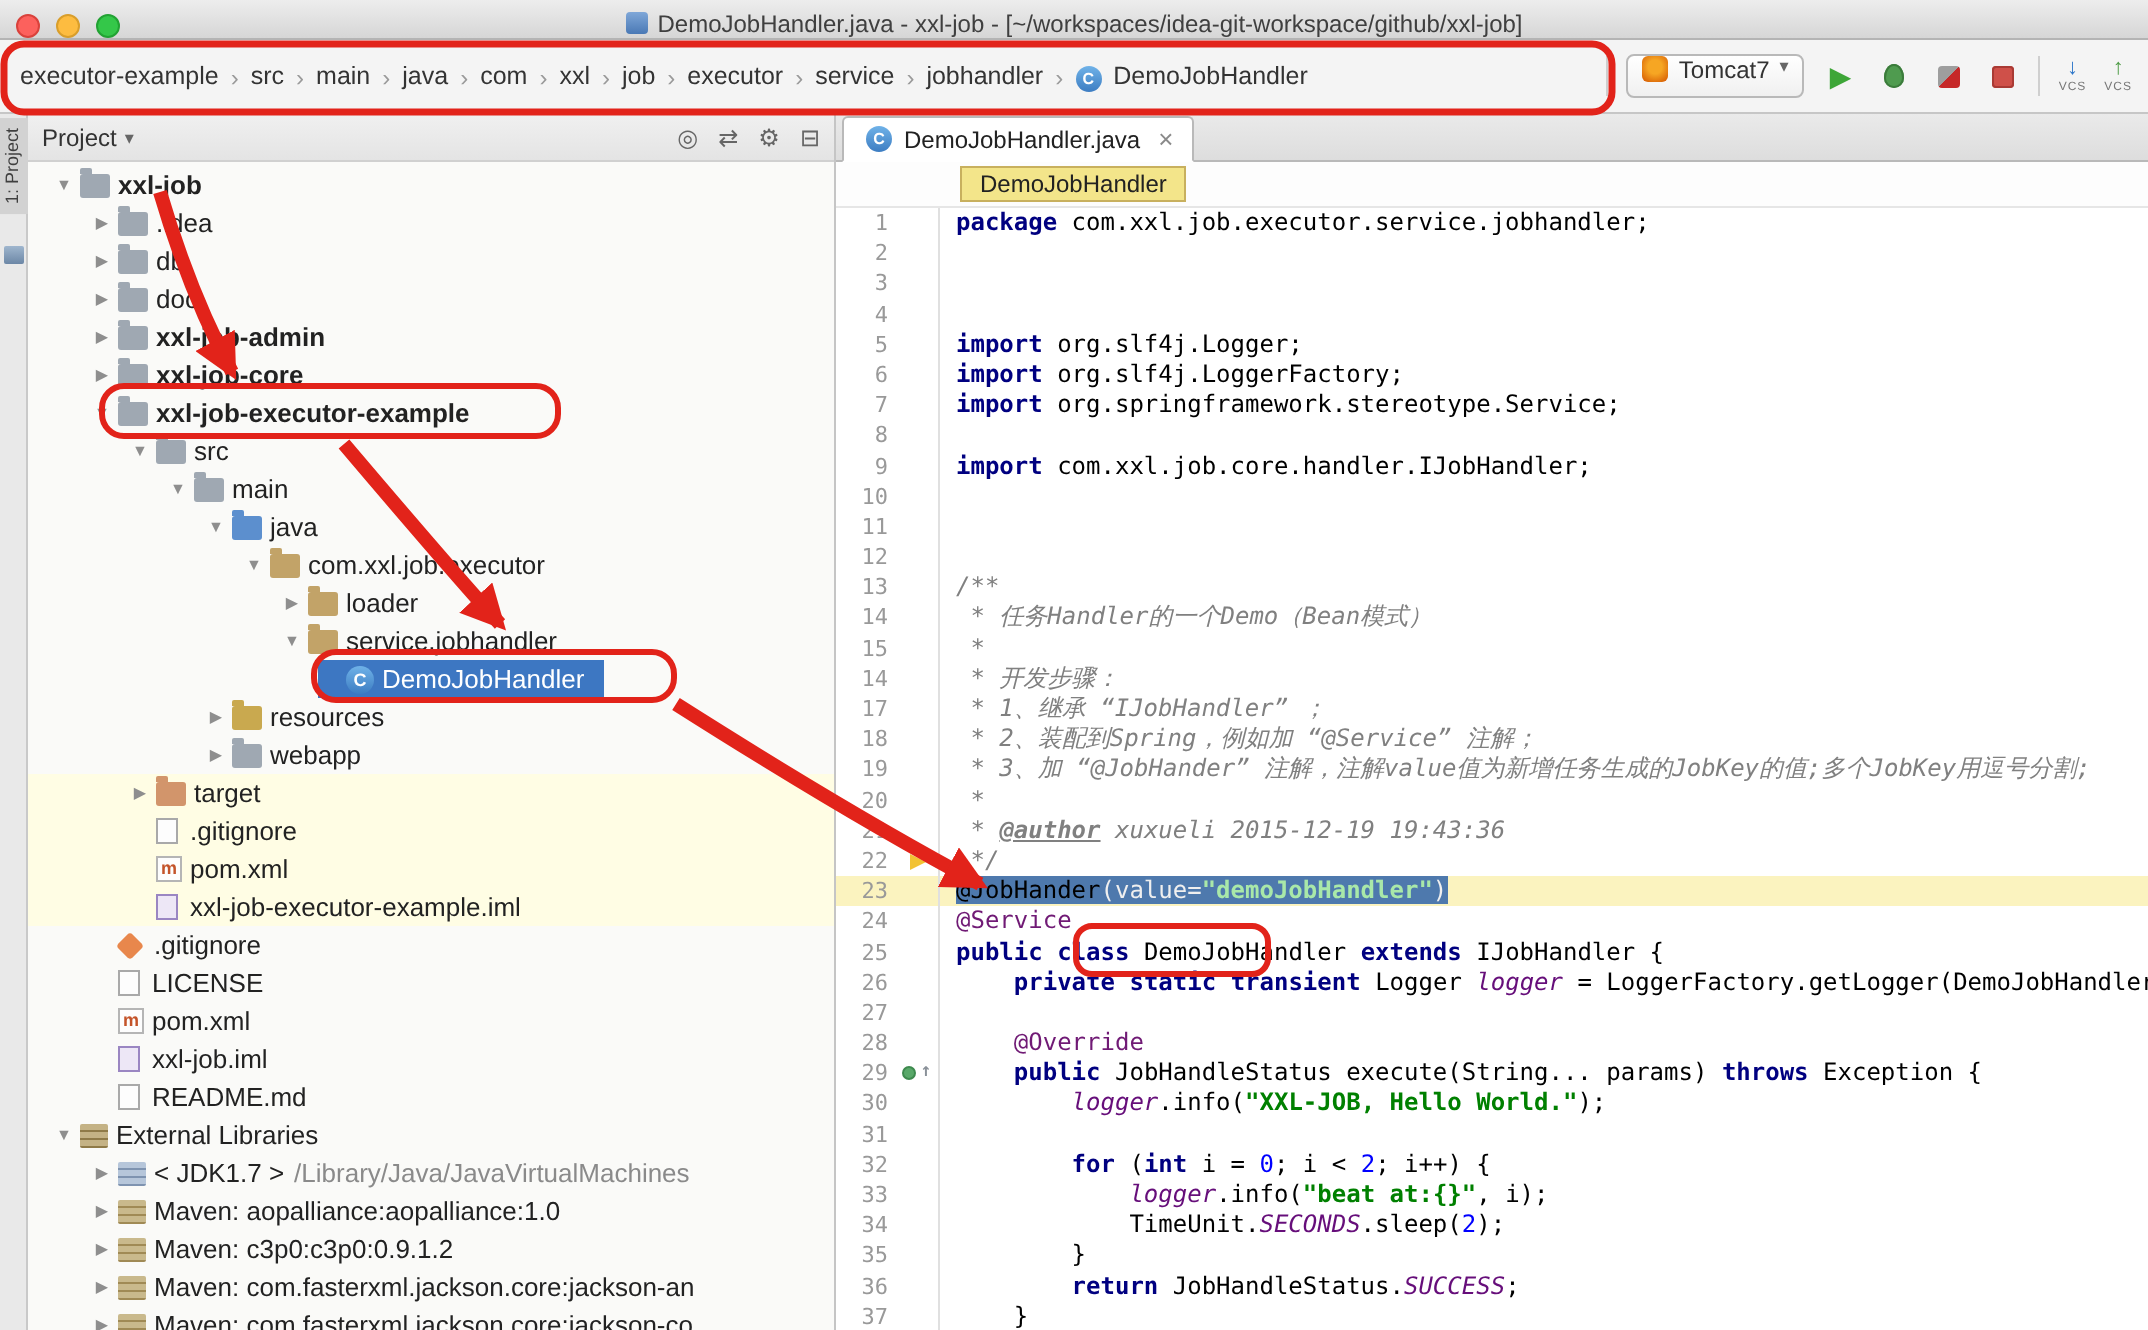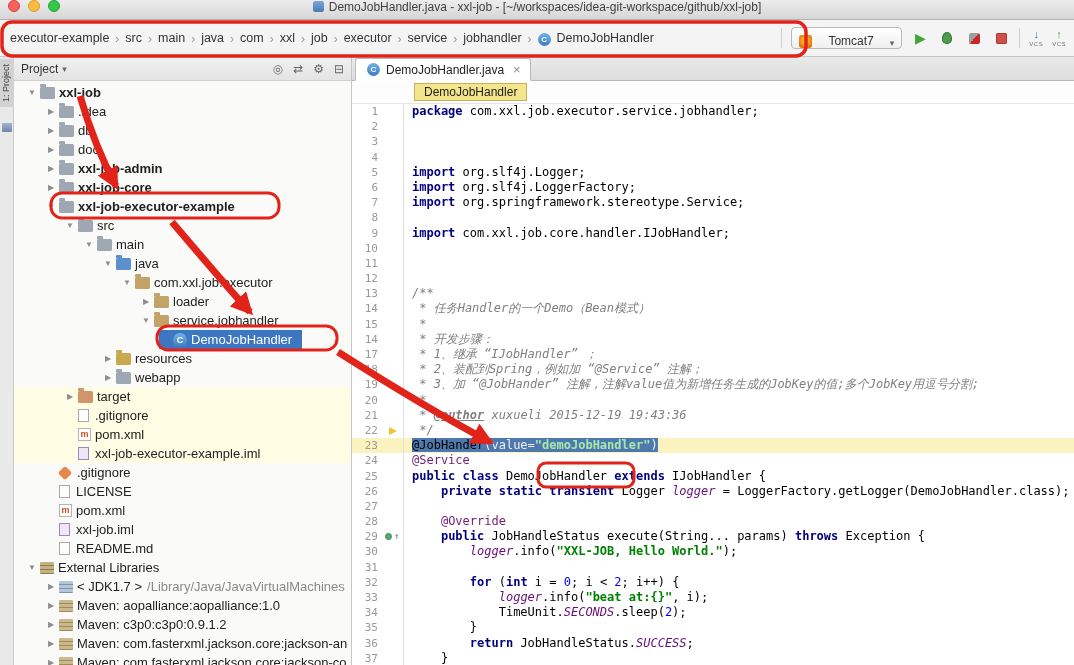--- a/index.html
+++ b/index.html
@@ -1,57 +1,57 @@
 <!DOCTYPE html>
 <html><head>
 <meta charset="utf-8">
 <style>
   *{margin:0;padding:0;box-sizing:border-box}
   html,body{width:1074px;height:665px;overflow:hidden;background:#fff;font-family:"Liberation Sans",sans-serif}
   .window{position:relative;width:1074px;height:665px;background:#fff}
 
   
-  .titlebar{height:20px;background:linear-gradient(#EDEDED,#D6D6D6);border-bottom:1px solid #B4B4B4;display:flex;align-items:flex-start;position:relative}
+  .titlebar{height:20px;background:linear-gradient(#EDEDED,#D6D6D6);border-bottom:1px solid #B4B4B4;display:flex;align-items:flex-end;position:relative}
   .traffic{display:flex;gap:8px;margin-left:8px;z-index:2}
   .tl{width:12px;height:12px;border-radius:50%;display:inline-block}
   .tl.red{background:#FC615D;border:1px solid #D9423C}
   .tl.yellow{background:#FDBC40;border:1px solid #D99E2B}
   .tl.green{background:#34C749;border:1px solid #22A233}
   .title{position:absolute;left:0;right:0;text-align:center;font-size:12px;color:#3F3F3F;white-space:nowrap}
   .titleic{display:inline-block;width:11px;height:11px;background:linear-gradient(#7FA7D8,#4A79B5);border-radius:2px;vertical-align:-1px;margin-right:5px}
 
   
   .navbar{height:37px;background:#F4F4F4;border-bottom:1px solid #C6C6C6;display:flex;align-items:center;justify-content:space-between;padding:0 6px 0 8px}
   .crumbs{display:flex;align-items:flex-end;font-size:12.5px;color:#333;white-space:nowrap;overflow:hidden;flex:1;min-width:0}
   .crumb{padding:1px 2px;cursor:default}
   .crumb-sep{color:#9A9A9A;margin:0 4px;font-size:12px}
   .runbar{display:flex;align-items:center;gap:9px;flex:none;padding-right:2px}
   .sep{width:1px;height:20px;background:#CFCFCF}
-  .combo{display:flex;align-items:flex-end;gap:16px;background:linear-gradient(#FFF,#F0F0F0);border:1px solid #B9B9B9;border-radius:4px;height:22px;padding:0 7px;font-size:12px;color:#333}
+  .combo{display:flex;align-items:flex-start;gap:5px;background:linear-gradient(#FFF,#F0F0F0);border:1px solid #B9B9B9;border-radius:4px;height:22px;padding:0 7px;font-size:12px;color:#333}
   .tomcat{width:13px;height:13px;border-radius:3px;background:radial-gradient(circle at 50% 42%,#F6A623 35%,#D35400 100%)}
   .caret{font-size:9px;color:#666}
   .tbtn{display:inline-flex;align-items:center;justify-content:center;width:18px;height:18px}
   .play{color:#3DA637;font-size:14px;line-height:1}
   .bugbody{width:10px;height:12px;border-radius:50% 50% 50% 50%/58% 58% 42% 42%;background:#4F9B4F;box-shadow:inset 0 0 0 1px #3B7B3B}
   .covbody{width:11px;height:11px;border-radius:2px;background:linear-gradient(135deg,#9E9E9E 50%,#C62828 50%)}
   .stopsq{width:11px;height:11px;border-radius:2px;background:#CF5049;box-shadow:inset 0 0 0 1px #A93A34}
   .vcsb{display:inline-flex;flex-direction:column;align-items:center;line-height:1;gap:1px}
   .vcsarrow{font-size:11px;font-weight:bold}
   .vcsarrow.down{color:#2E77C9}
   .vcsarrow.up{color:#4C9B44}
   .vcslabel{font-size:6px;color:#777;letter-spacing:.5px}
 
   
   .main{display:flex;height:608px}
   .toolstrip{width:14px;background:#E9E9E9;border-right:1px solid #C9C9C9;position:relative;flex:none}
   .striptab{position:absolute;top:2px;left:0;width:14px;writing-mode:vertical-rl;transform:rotate(180deg);font-size:9px;color:#3F3F3F;background:#D2D2D2;padding:5px 1px;border-radius:0 0 0 0}
   .stripicon{position:absolute;top:66px;left:2px;width:10px;height:9px;background:linear-gradient(#9FB6CE,#6C87A6);border-radius:1px}
 
   
-  .project{width:338px;background:#FAFAF8;border-right:1px solid #C5C5C5;display:flex;flex-direction:column;overflow:hidden;flex:none}
+  .project{width:404px;background:#FAFAF8;border-right:1px solid #C5C5C5;display:flex;flex-direction:column;overflow:hidden;flex:none}
   .phead{height:24px;background:linear-gradient(#F0F0F0,#E4E4E4);border-bottom:1px solid #D0D0D0;display:flex;align-items:center;padding:0 7px;font-size:12px;color:#333;flex:none}
   .ptitle{margin-right:4px}
   .phicons{margin-left:auto;display:flex;gap:10px;color:#666;font-size:12px}
   .phicons span{cursor:default}
   .tree{flex:1;overflow:hidden;padding-top:2px;font-size:13px;color:#222}
   .trow{height:19px;display:flex;align-items:center;white-space:nowrap;overflow:hidden}
   .trow.tint{background:#FFFDE4}
   .tinner{display:flex;align-items:center;height:19px;padding:0 5px 0 0}
   .trow.sel .tinner{background:#3D77C2;color:#fff;padding-right:10px}
   .arrow{width:12px;font-size:8px;color:#8E8E8E;text-align:center;flex:none}

